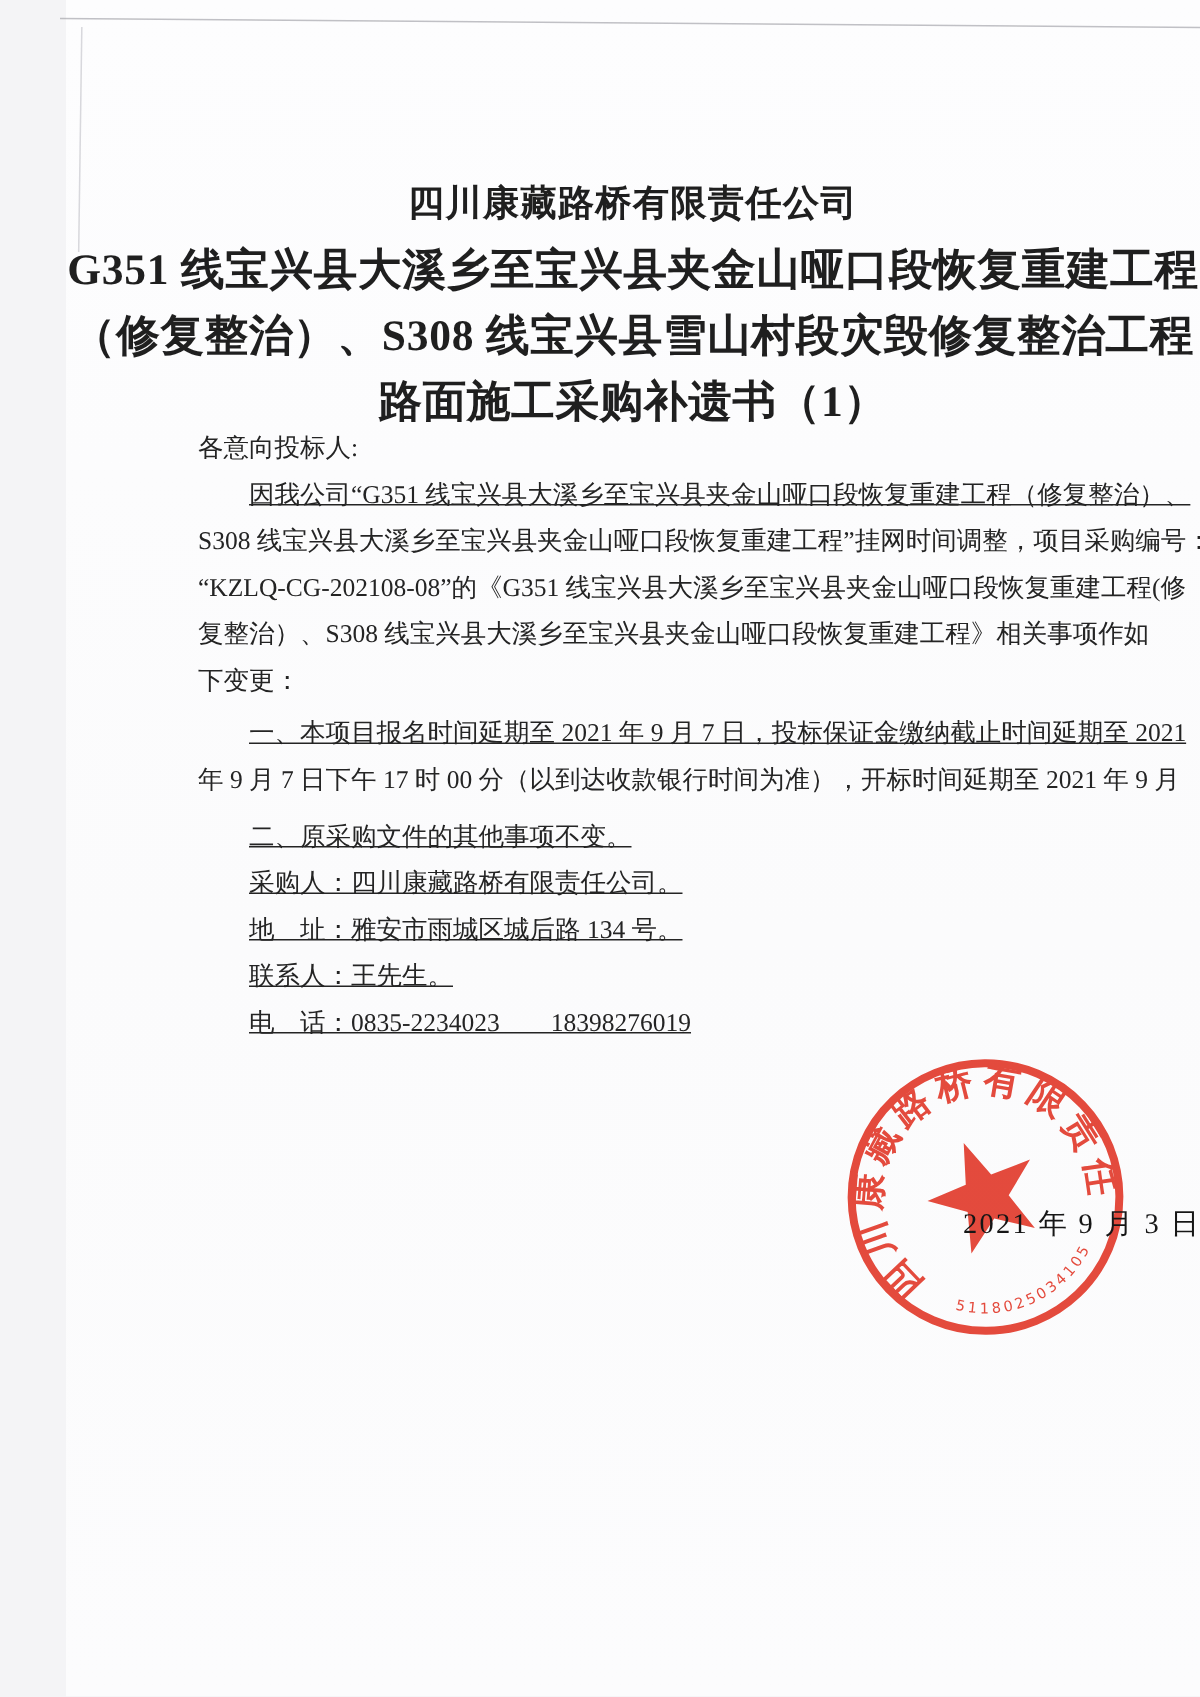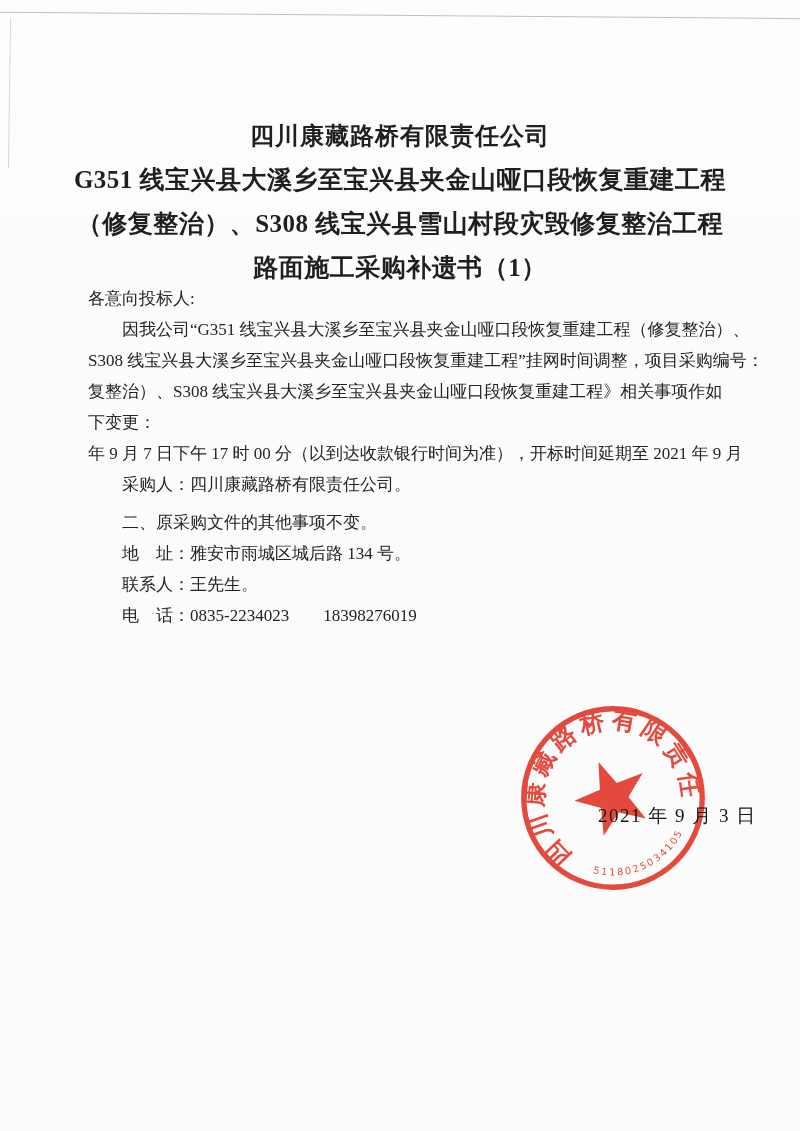--- a/index.html
+++ b/index.html
@@ -7,41 +7,42 @@
     width: 800px; height: 1131px;
     background: #f4f4f6;
     font-family: "Liberation Serif", "DejaVu Serif", serif;
     position: relative;
     overflow: hidden;
   }
   .page {
     position: absolute; inset: 0;
     background: linear-gradient(180deg, #fdfdfe 0%, #fbfbfc 55%, #fcfcfd 100%);
     color: #2a2a2a;
+    margin-left: 44px;
   }
   .scan-edge-top {
     position: absolute; top: 15px; left: -4px; width: 810px; height: 1px;
     background: #98989f; opacity: 0.6; transform: rotate(0.45deg);
   }
   .scan-edge-left {
     position: absolute; top: 18px; left: 9px; width: 1px; height: 150px;
     background: #b3b3bb; opacity: 0.5; transform: rotate(0.8deg);
   }
   .title-block {
     position: absolute; top: 114px; left: 0; width: 100%;
     text-align: center; font-weight: bold; color: #1f1f1f;
   }
   .title-company { font-size: 24px; line-height: 44px; letter-spacing: 1px; }
-  .title-line    { font-size: 25px; line-height: 44px; letter-spacing: 0.5px; }
+  .title-line    { font-size: 29px; line-height: 44px; letter-spacing: 0.5px; }
   .content {
     position: absolute; top: 283px; left: 88px; width: 642px;
     font-size: 17px; line-height: 31px; color: #242424;
   }
   .line { white-space: nowrap; }
-  .indent { text-indent: 34px; }
+  .indent { text-indent: 34px; text-decoration: underline; }
   .gap-sm { margin-top: 4px; }
   .gap-md { margin-top: 7px; }
   .doc-date {
     position: absolute; top: 803px; left: 598px;
     font-size: 19px; letter-spacing: 1.5px; color: #161616; z-index: 3;
     white-space: nowrap;
   }
   .seal-wrap {
     position: absolute; left: 516px; top: 701px; width: 194px; height: 194px;
     z-index: 2; transform: rotate(-22deg); opacity: 0.92;
@@ -61,28 +62,30 @@
     <div class="title-line">G351 线宝兴县大溪乡至宝兴县夹金山哑口段恢复重建工程</div>
     <div class="title-line">（修复整治）、S308 线宝兴县雪山村段灾毁修复整治工程</div>
     <div class="title-line">路面施工采购补遗书（1）</div>
   </div>
 
   <div class="content">
     <div class="line">各意向投标人:</div>
 
     <div class="line indent">因我公司“G351 线宝兴县大溪乡至宝兴县夹金山哑口段恢复重建工程（修复整治）、</div>
     <div class="line">S308 线宝兴县大溪乡至宝兴县夹金山哑口段恢复重建工程”挂网时间调整，项目采购编号：</div>
+    <div class="line">“KZLQ-CG-202108-08”的《G351 线宝兴县大溪乡至宝兴县夹金山哑口段恢复重建工程(修</div>
     <div class="line">复整治）、S308 线宝兴县大溪乡至宝兴县夹金山哑口段恢复重建工程》相关事项作如</div>
     <div class="line">下变更：</div>
 
+    <div class="line indent gap-sm">一、本项目报名时间延期至 2021 年 9 月 7 日，投标保证金缴纳截止时间延期至 2021</div>
     <div class="line">年 9 月 7 日下午 17 时 00 分（以到达收款银行时间为准），开标时间延期至 2021 年 9 月</div>
 
+    <div class="line indent gap-md">二、原采购文件的其他事项不变。</div>
+
     <div class="line indent">采购人：四川康藏路桥有限责任公司。</div>
-
-    <div class="line indent gap-md">二、原采购文件的其他事项不变。</div>
     <div class="line indent">地　址：雅安市雨城区城后路 134 号。</div>
     <div class="line indent">联系人：王先生。</div>
     <div class="line indent">电　话：0835-2234023　　18398276019</div>
   </div>
 
   <div class="seal-wrap">
     <svg viewBox="0 0 200 200">
       <defs>
         <path id="sealTopArc" d="M 41,141.3 A 72,72 0 1 1 159,141.3" fill="none"></path>
         <path id="sealBottomArc" d="M 48.6,161.3 A 80,80 0 0 0 151.4,161.3" fill="none"></path>

